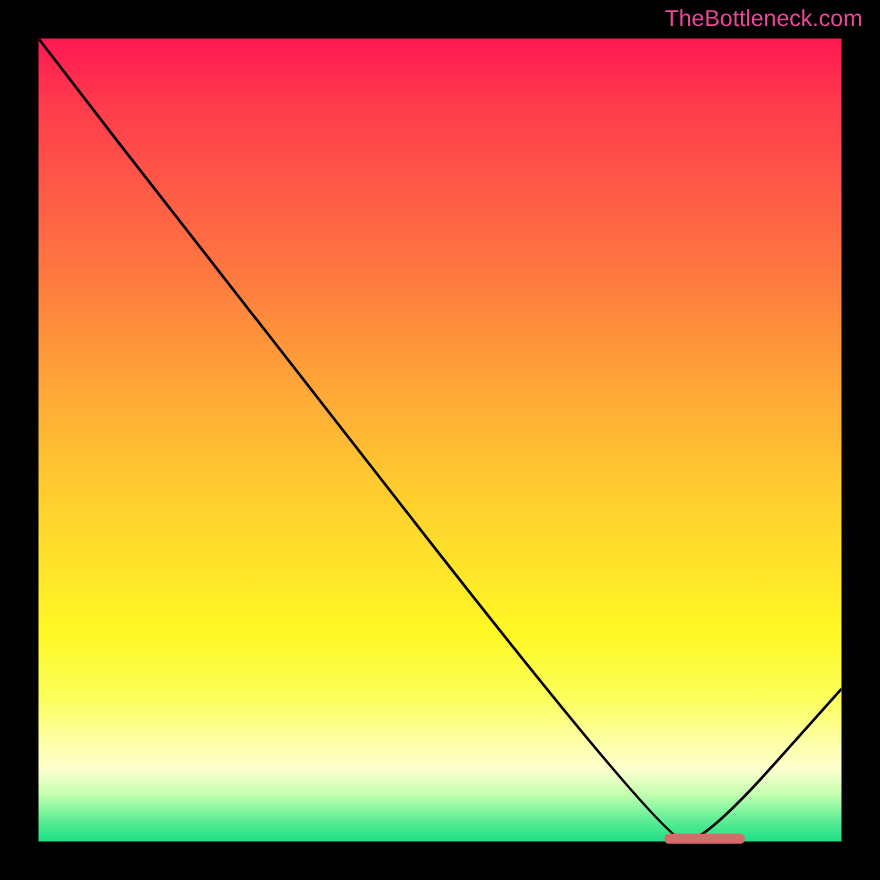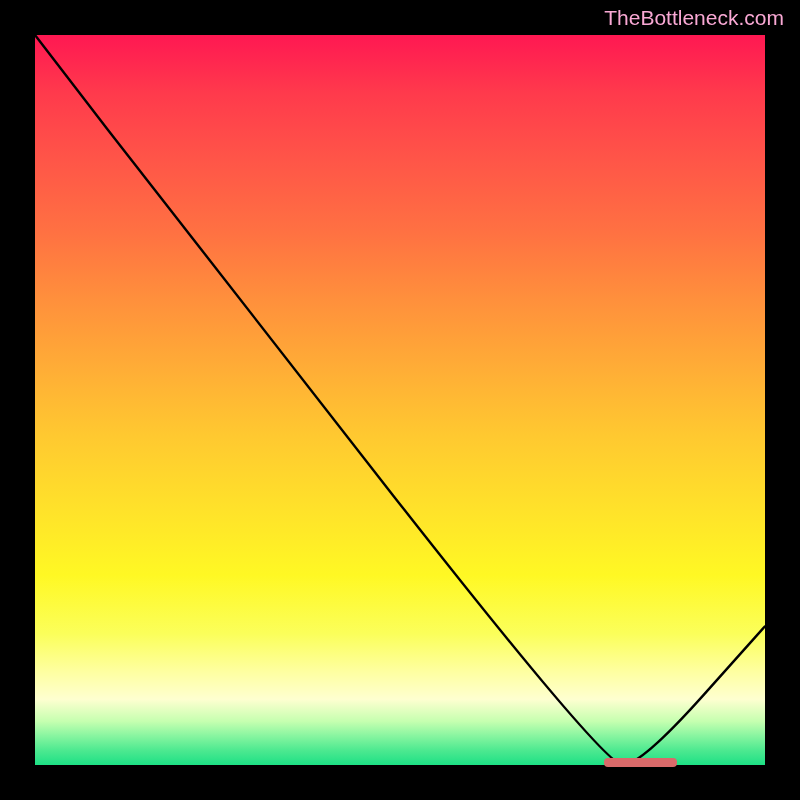--- a/index.html
+++ b/index.html
@@ -8,21 +8,21 @@
     height: 800px;
     background: #000;
     position: relative;
     font-family: Arial, sans-serif;
     overflow: hidden;
   }
   .watermark {
     position: absolute;
     top: 6px;
     right: 16px;
-    color: #f9a8d4;
+    color: #ec4899;
     font-size: 21px;
     font-weight: 500;
     z-index: 10;
   }
   .plot-area {
     position: absolute;
     left: 35px;
     top: 35px;
     width: 730px;
     height: 730px;

